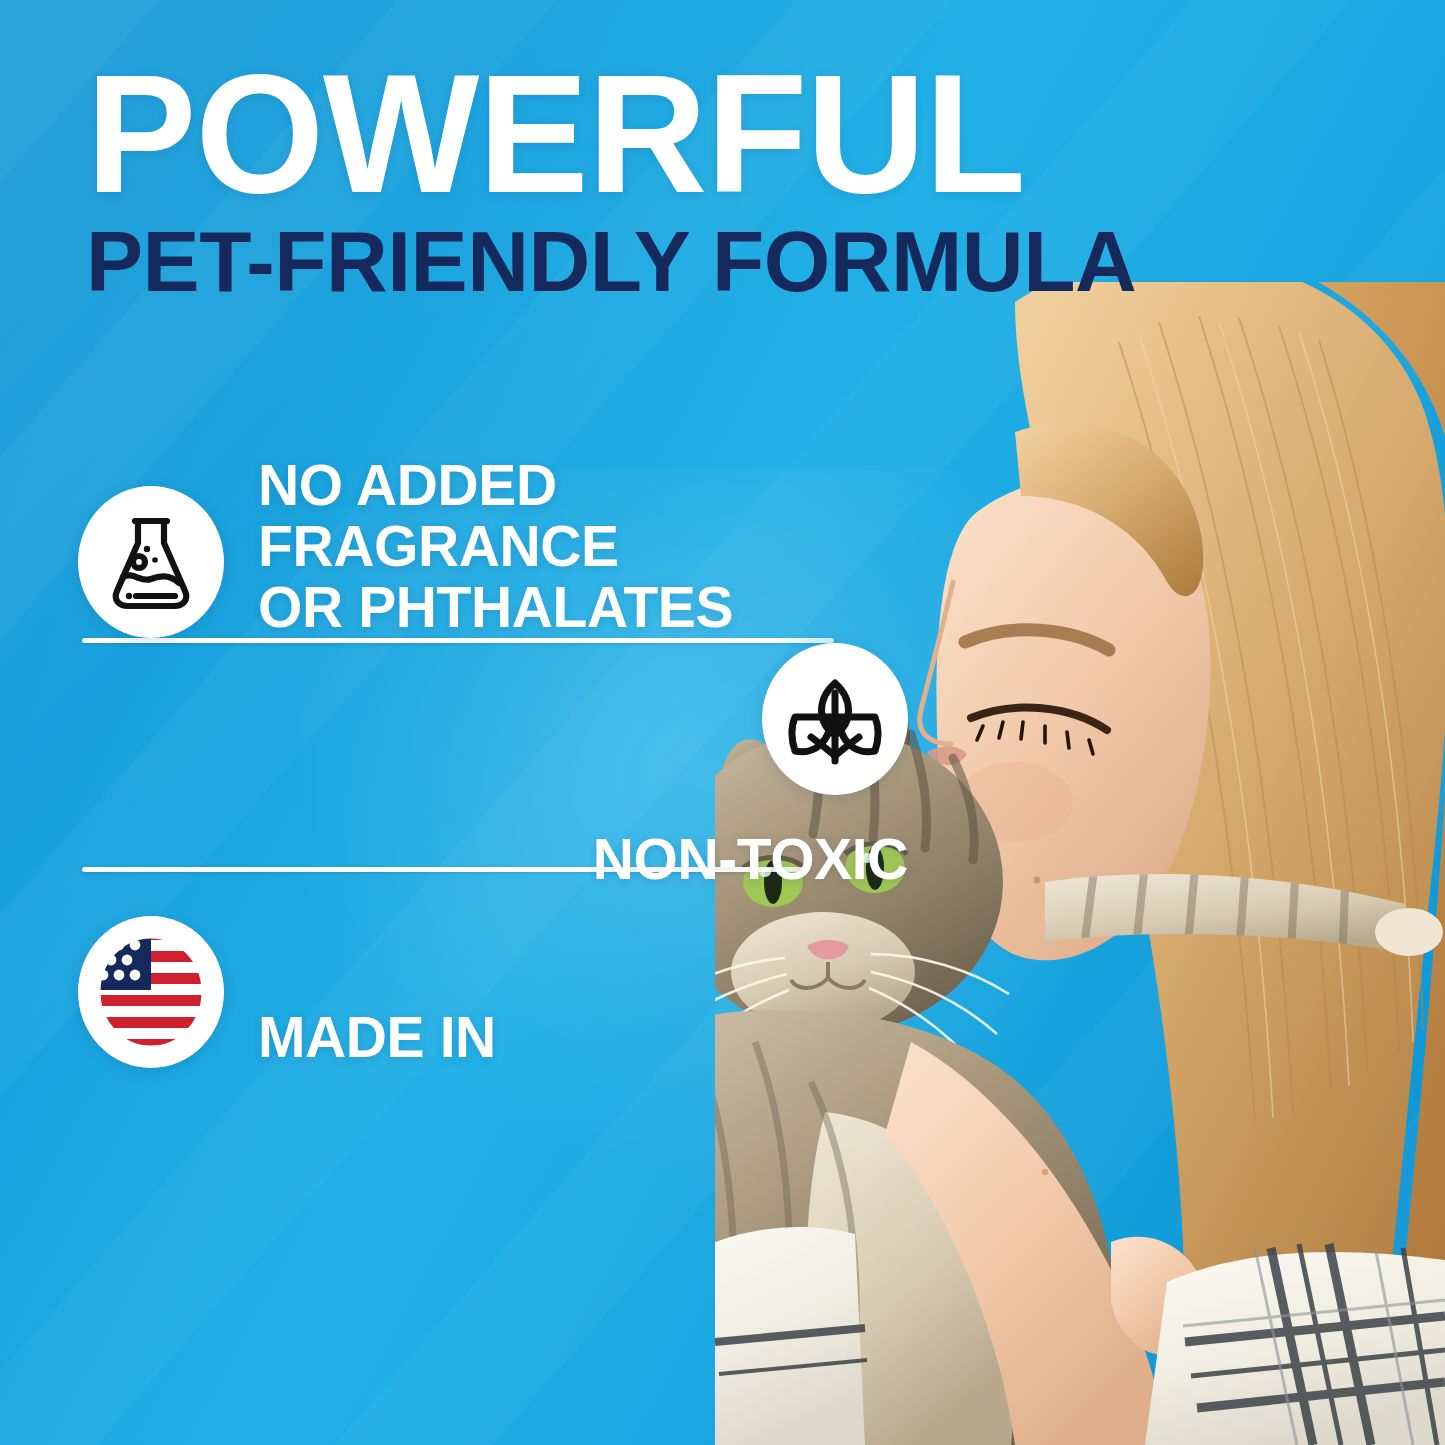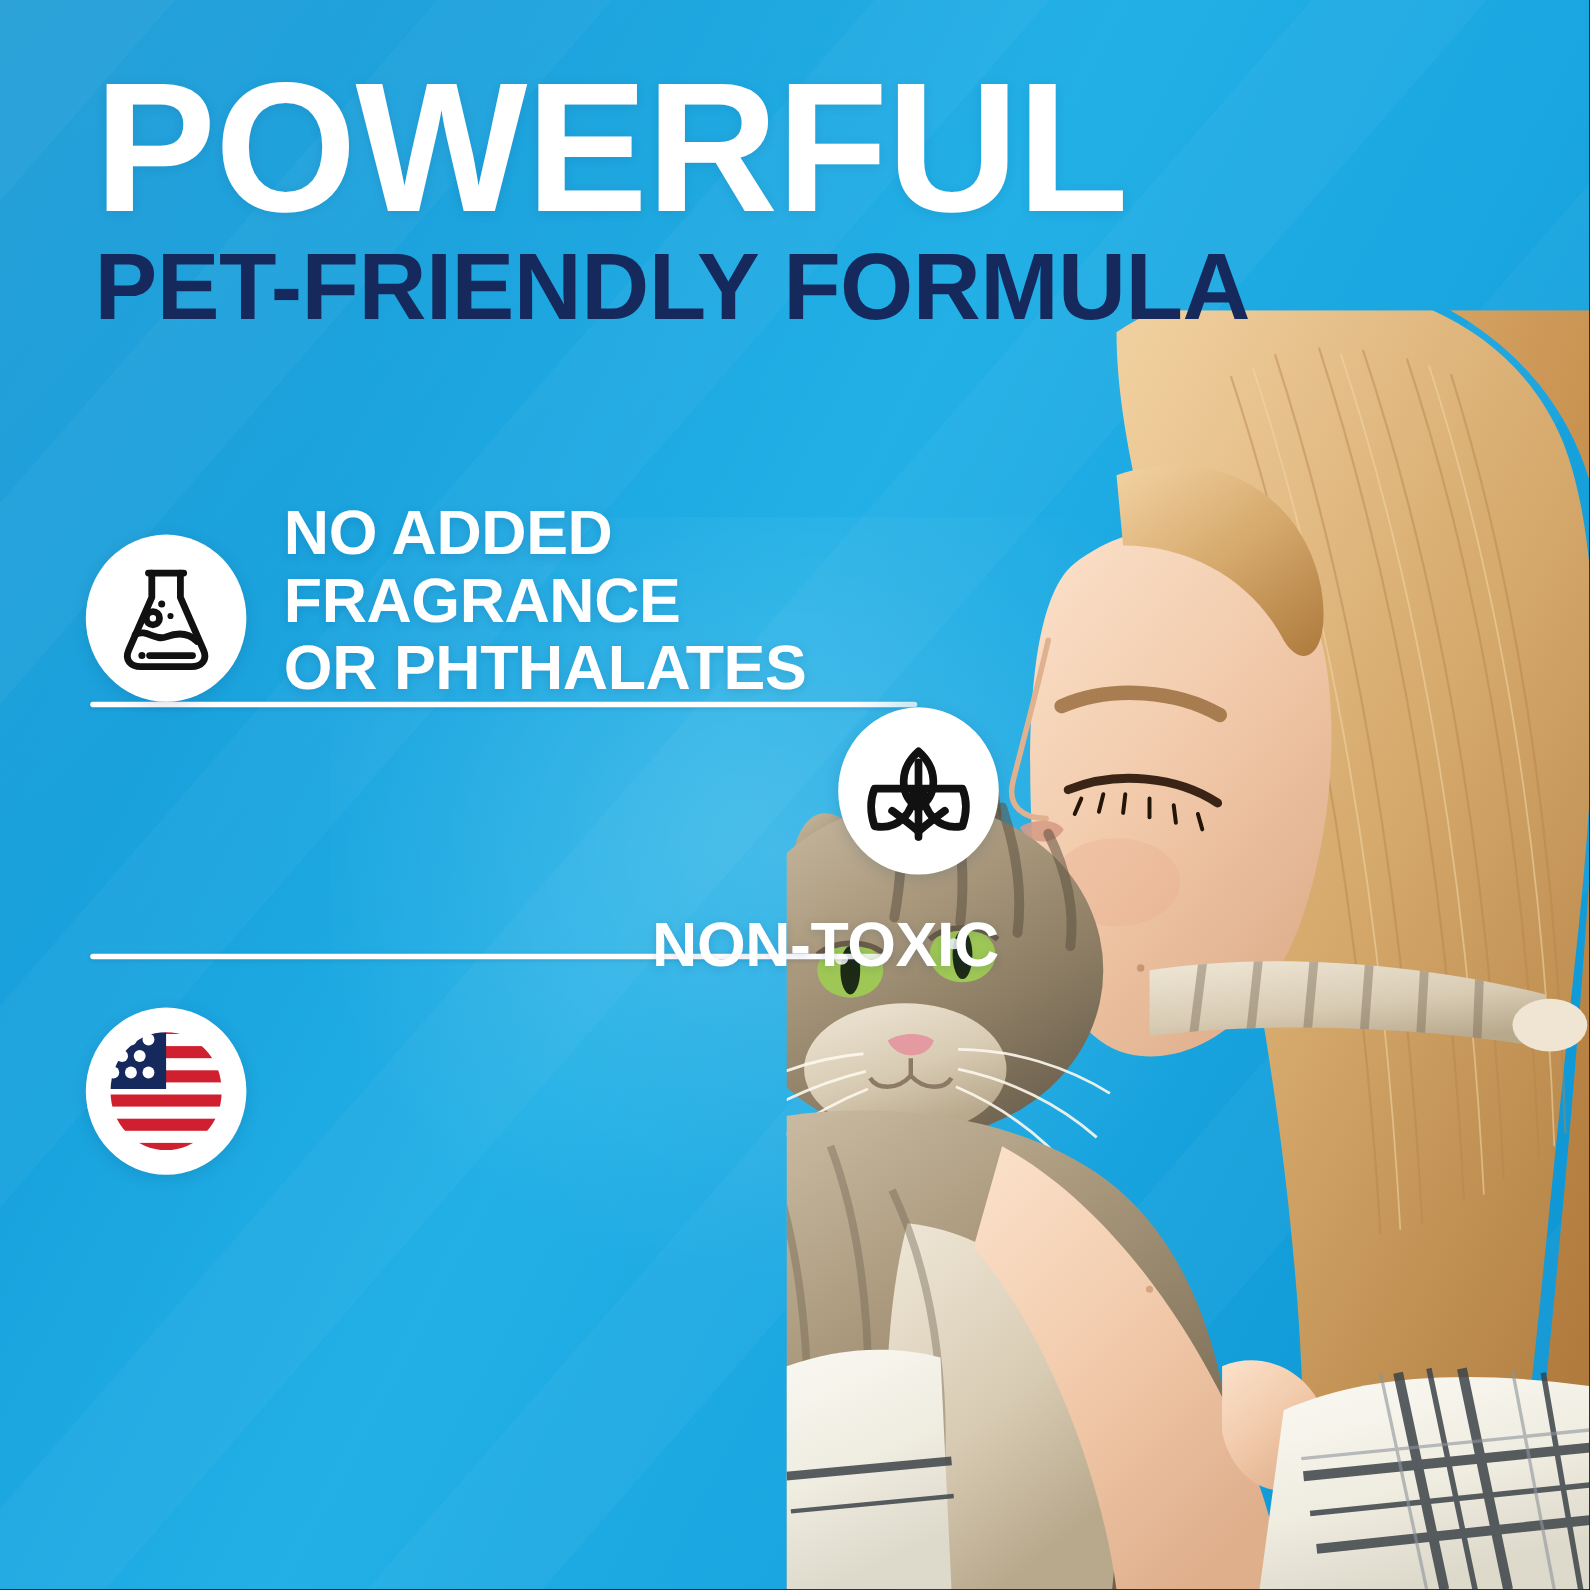--- a/index.html
+++ b/index.html
@@ -330,17 +330,18 @@
                 <circle cx="10" cy="37" r="5.4"></circle>
               <circle cx="18" cy="52" r="5.4"></circle>
                 <circle cx="34" cy="52" r="5.4"></circle>
                 <circle cx="50" cy="52" r="5.4"></circle>
             </g>
           </g>
           <ellipse cx="66" cy="69" rx="54" ry="57" fill="none" stroke="#ffffff" stroke-width="7"></ellipse>
         </svg>
       </div>
       <div class="f-text">
+        <div>MADE IN</div>
       </div>
     </div>
 
   </div>
 </div>
 
 </body></html>

